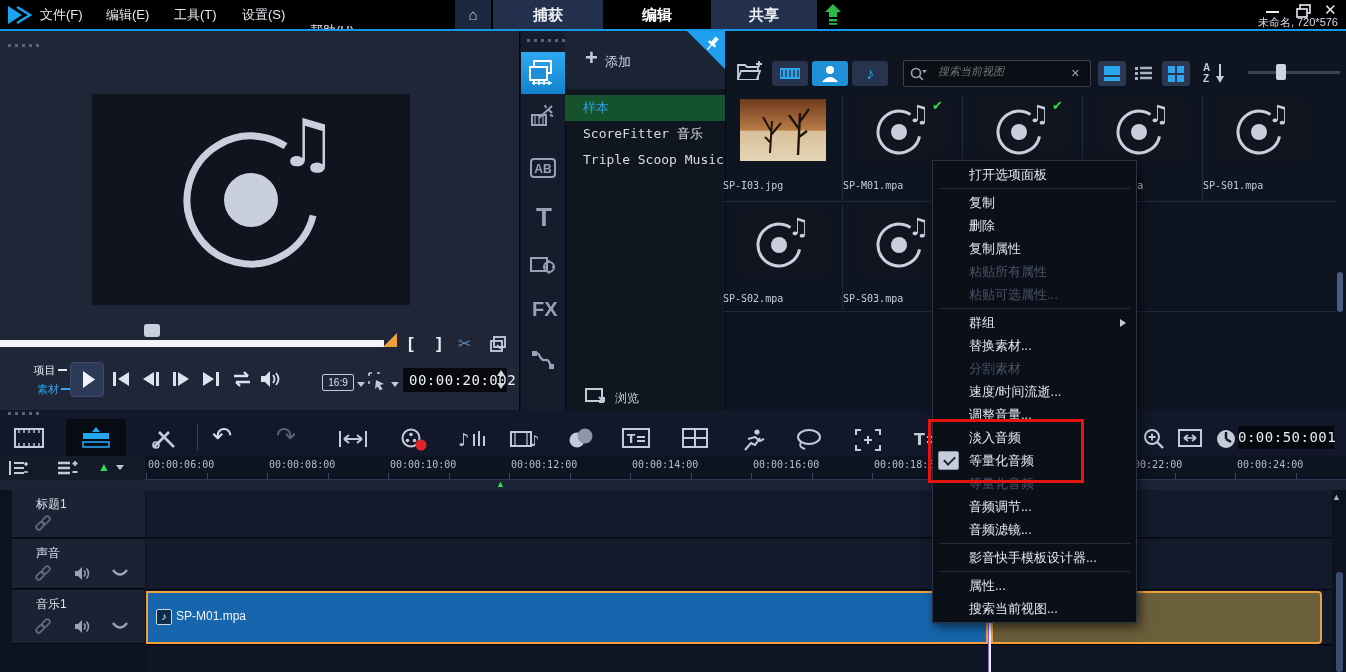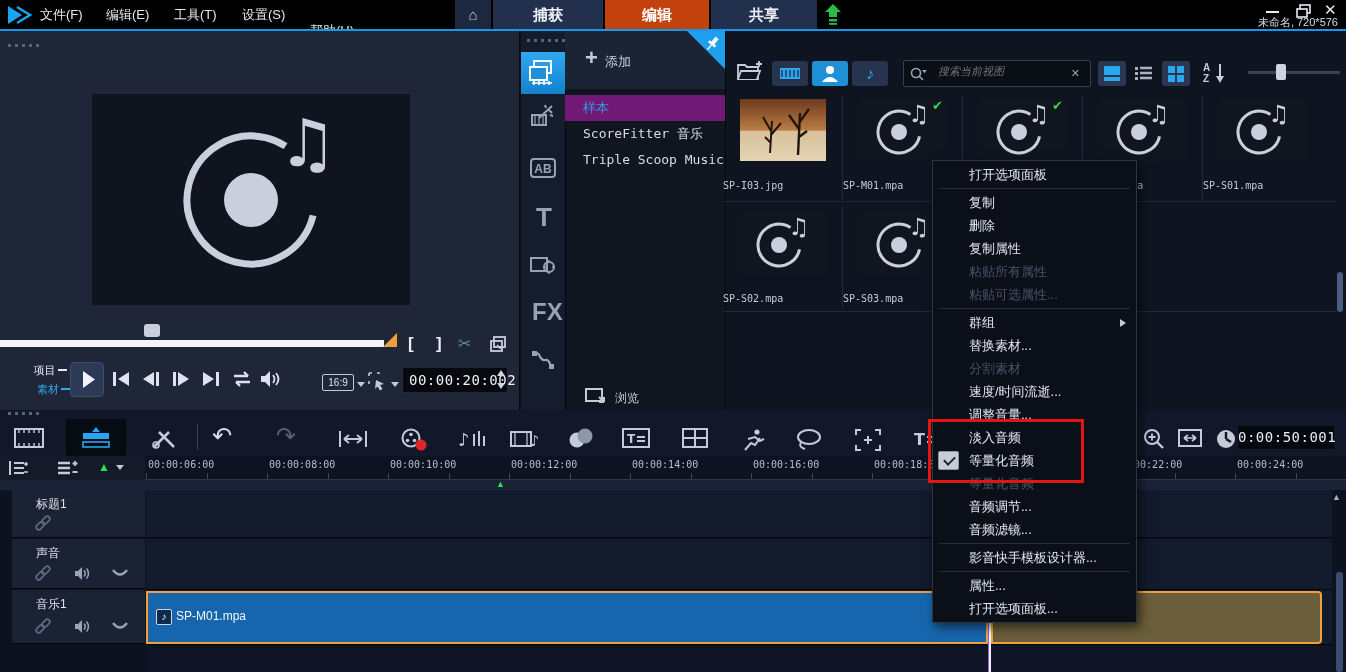--- a/index.html
+++ b/index.html
@@ -7,25 +7,25 @@
        background:#0c1018;font-family:"Liberation Sans","DejaVu Sans",sans-serif;
        color:#dde2ec;-webkit-font-smoothing:antialiased;}
   .abs{position:absolute;}
   .mono{font-family:"DejaVu Sans Mono",monospace;}
   .grip{height:3px;background:repeating-linear-gradient(90deg,#596380 0 3px,transparent 3px 7px);}
   svg{display:block;}
   
   .menu-item{color:#e6e9f0;font-size:13px;line-height:29px;cursor:default;}
   .tab{height:29px;text-align:center;font-size:15px;font-weight:bold;color:#eef1f6;
        background:#22304e;line-height:29px;}
-  .tab.active{background:#c2410c;color:#fff;}
+  .tab.active{background:#000000;color:#fff;}
   
   .cat-item{width:160px;height:26px;line-height:26px;padding-left:18px;box-sizing:border-box;
             font-family:"DejaVu Sans Mono",monospace;font-size:13px;color:#d8dce6;}
-  .cat-item.selected{background:#701a75;color:#2e9fe6;}
+  .cat-item.selected{background:#14532d;color:#2e9fe6;}
   
   .cell{position:absolute;width:120px;height:104px;border-right:1px solid #20283a;box-sizing:border-box;}
   .tile{position:absolute;left:17px;top:3px;width:86px;height:62px;background:#10151f;}
   .tile-label{position:absolute;left:0;top:84px;width:120px;text-align:left;
               font-family:"DejaVu Sans Mono",monospace;font-size:10px;color:#c5ccd8;}
   .check{position:absolute;right:3px;top:-1px;color:#35d948;font-size:13px;font-weight:bold;}
   
   #ctx{position:absolute;left:932px;top:160px;width:205px;background:#0b1018;
        border:1px solid #2c3342;box-sizing:border-box;padding:2px 0;z-index:40;
        box-shadow:3px 4px 10px rgba(0,0,0,.6);}
@@ -195,21 +195,21 @@
   </div>
   <div class="abs" style="left:530px;top:158px;width:26px;height:20px;border:2px solid #98a2b6;border-radius:4px;color:#98a2b6;font-size:12px;font-weight:bold;text-align:center;line-height:19px;box-sizing:border-box;">AB</div>
   <div class="abs" style="left:536px;top:202px;font-size:26px;font-weight:bold;color:#98a2b6;">T</div>
   <div class="abs" style="left:530px;top:254px;">
     <svg width="26" height="22">
         <rect x="1" y="4" width="16" height="13" fill="none" stroke="#98a2b6" stroke-width="2"></rect>
         <circle cx="19" cy="13" r="5" fill="none" stroke="#98a2b6" stroke-width="2"></circle>
         <path d="M19,6 v3 M19,17 v3 M13,13 h3 M22,13 h3" stroke="#98a2b6" stroke-width="1.6"></path>
       </svg>
   </div>
-  <div class="abs" style="left:532px;top:298px;font-size:24px;font-weight:bold;color:#98a2b6;">FX</div>
+  <div class="abs" style="left:532px;top:298px;font-size:20px;font-weight:bold;color:#98a2b6;">FX</div>
   <div class="abs" style="left:531px;top:348px;">
     <svg width="24" height="24">
         <path d="M3,6 C10,2 8,14 14,12 C20,10 18,20 22,19" fill="none" stroke="#98a2b6" stroke-width="2.2"></path>
         <rect x="1" y="3" width="5" height="5" fill="#98a2b6"></rect>
         <rect x="18" y="16" width="5" height="5" fill="#98a2b6"></rect>
       </svg>
   </div>
 
   <div class="abs" style="left:565px;top:31px;width:160px;height:379px;background:#10161f;border-left:1px solid #05070c;box-sizing:border-box;"></div>
   <div class="abs" style="left:565px;top:31px;width:160px;height:58px;background:#1b2434;">
@@ -619,18 +619,18 @@
     <div class="cm-item">调整音量...</div>
     <div class="cm-item">淡入音频</div>
     <div class="cm-item"><span class="cm-checkbox"></span><span>等量化音频</span></div>
     <div class="cm-item disabled">等量化音频</div>
     <div class="cm-item">音频调节...</div>
     <div class="cm-item">音频滤镜...</div>
     <div class="cm-sep"></div>
     <div class="cm-item">影音快手模板设计器...</div>
     <div class="cm-sep"></div>
     <div class="cm-item">属性...</div>
-    <div class="cm-item">打开选项面板...</div>
+    <div class="cm-item">搜索当前视图...</div>
   </div>
 
   <div id="red-box"></div>
 
 </div>
 
 </body></html>

